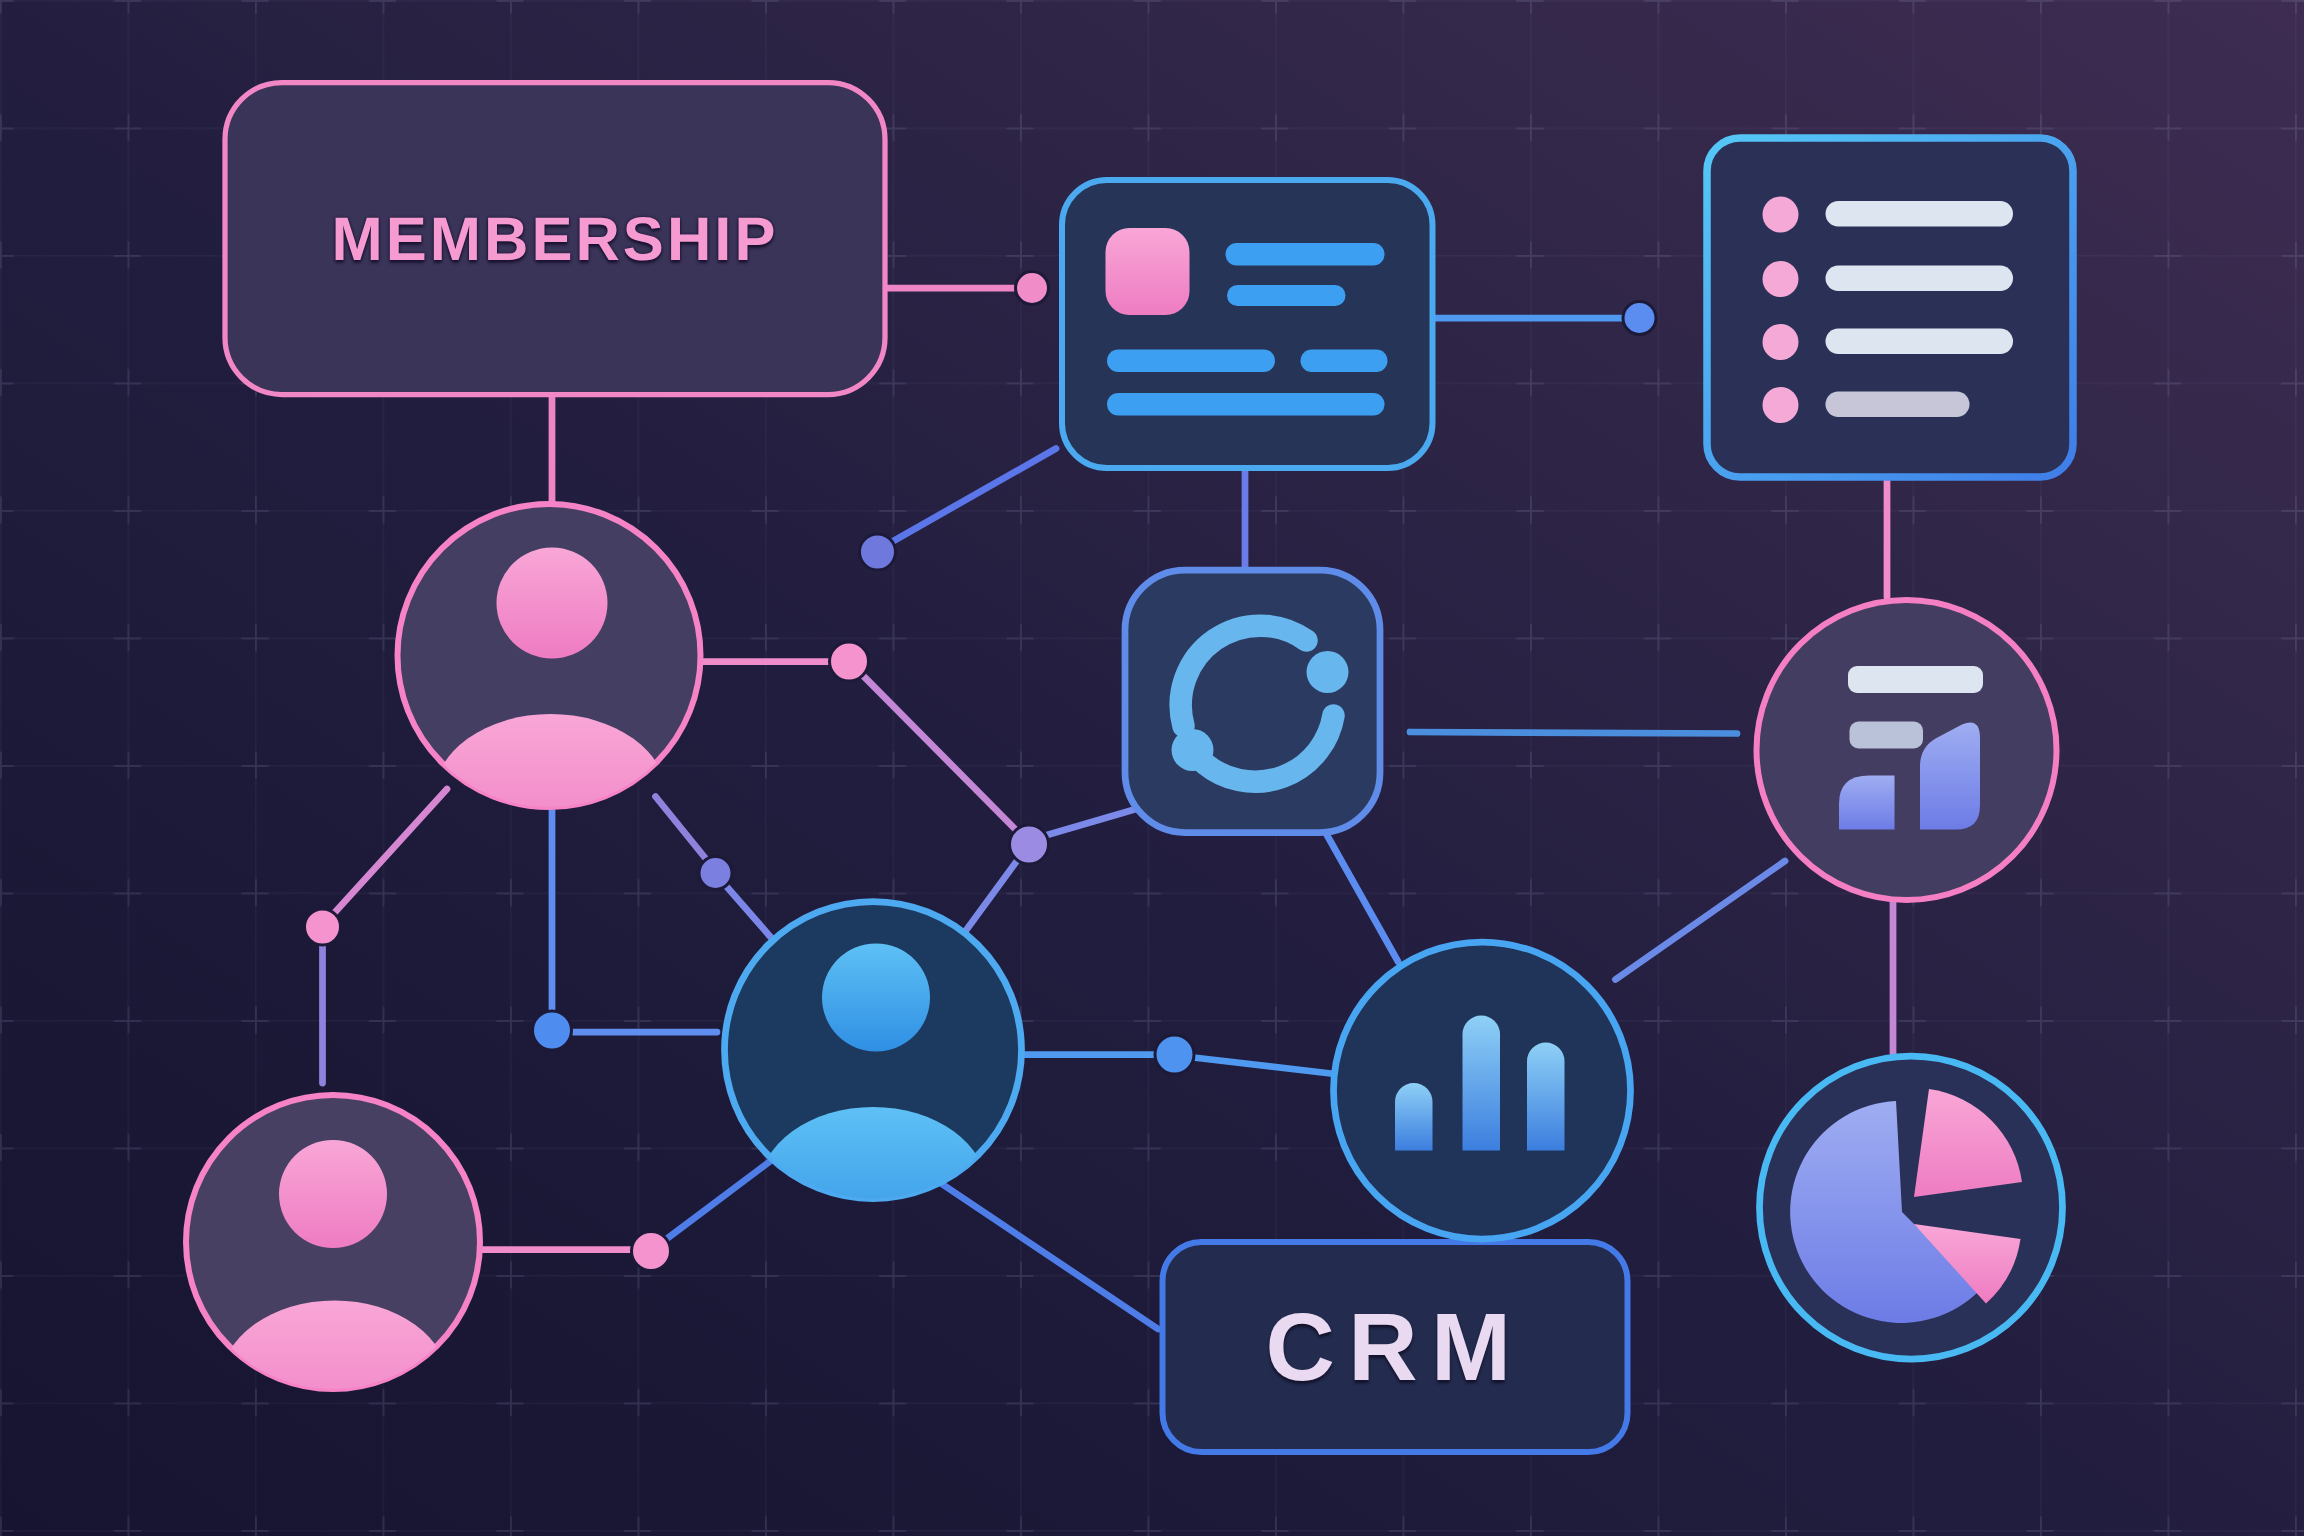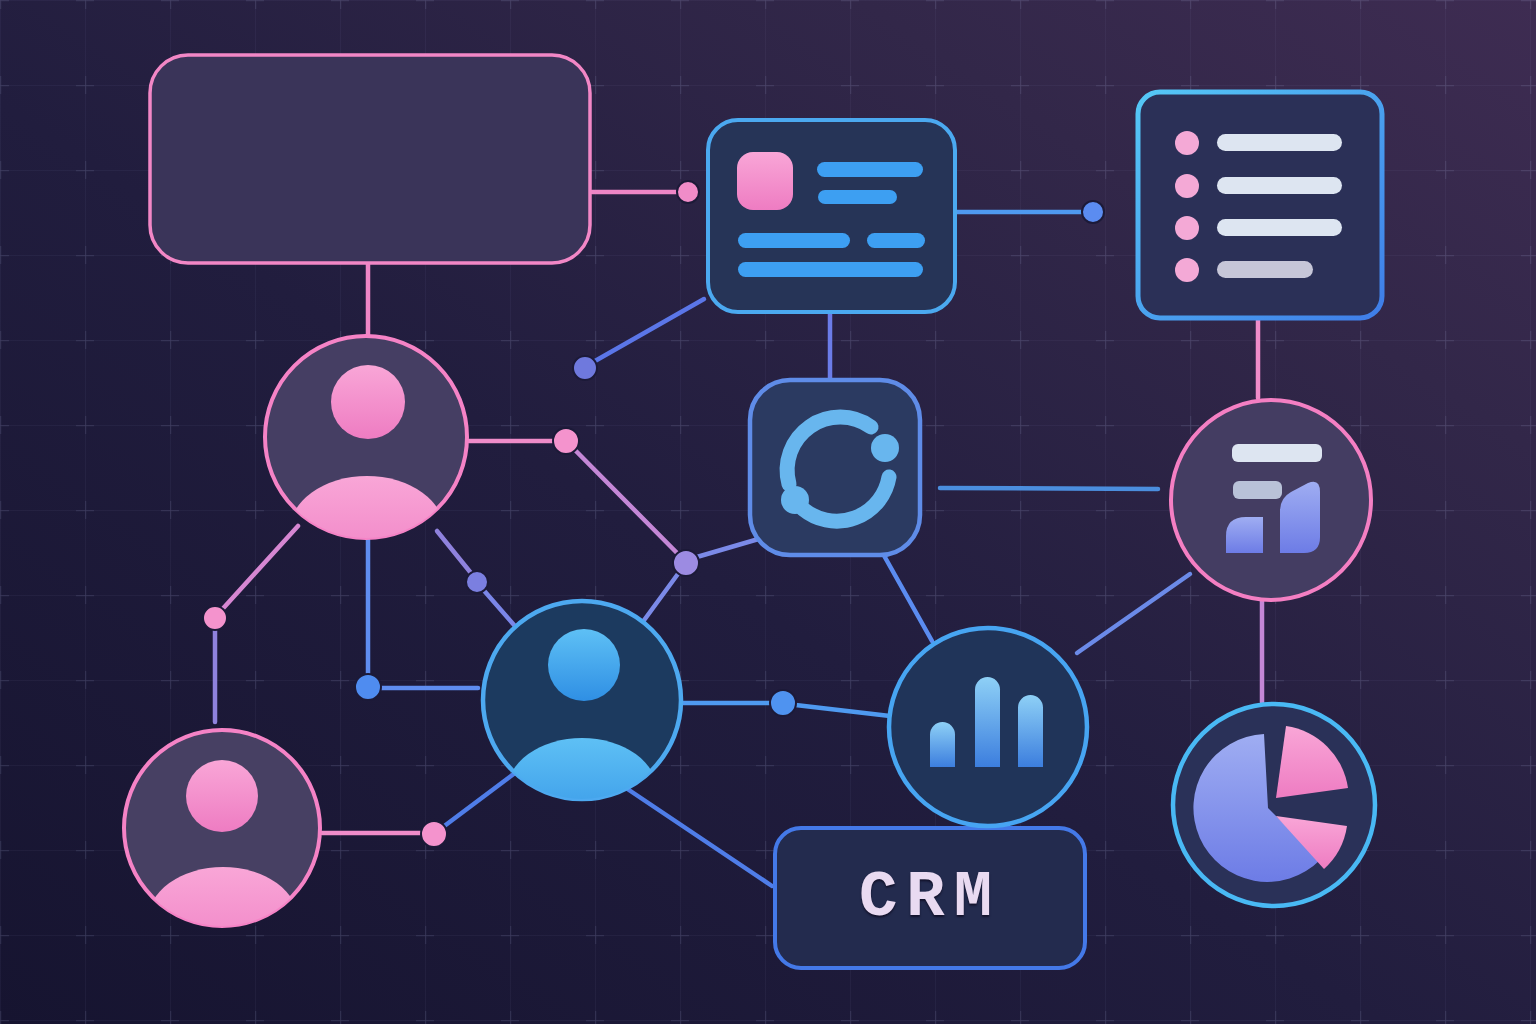--- a/index.html
+++ b/index.html
@@ -5,21 +5,21 @@
   html,body{margin:0;padding:0;background:#11102a;}
   .stage{position:relative;width:1536px;height:1024px;overflow:hidden;
          font-family:"Liberation Sans",sans-serif;}
   .stage svg{position:absolute;left:0;top:0;}
   .overlay{position:absolute;z-index:5;display:flex;align-items:center;justify-content:center;}
   .title-text{left:150px;top:55px;width:440px;height:208px;flex-direction:column;
     color:#f69ad2;font-weight:bold;font-size:41px;line-height:1.24;letter-spacing:2px;
     text-align:center;text-shadow:0 2px 2px rgba(20,12,40,.75),0 0 2px rgba(20,12,40,.9);}
   .crm-text{left:775px;top:828px;width:310px;height:140px;
     color:#e9daf1;font-weight:bold;font-size:64px;letter-spacing:9px;
-    text-shadow:0 2px 2px rgba(15,12,35,.8);font-family:Liberation Mono, monospace;}
+    text-shadow:0 2px 2px rgba(15,12,35,.8);}
   .ln{fill:none;stroke-linecap:round;}
 </style>
 </head>
 <body>
 
 <div class="stage">
 <svg width="1536" height="1024" viewBox="0 0 1536 1024">
   <defs>
     <linearGradient id="bg" x1="0" y1="1" x2="1" y2="0">
       <stop offset="0" stop-color="#161430"></stop>
@@ -193,15 +193,16 @@
     <circle cx="1274" cy="805" r="101" fill="#2a3158" stroke="#49b9f4" stroke-width="4.5"></circle>
     <g>
       <path d="M1268 808 L1264 734 A74 74 0 1 0 1320 860 Z" fill="url(#periGrad)"></path>
       <path d="M1276 798 L1286 726 A73 73 0 0 1 1348 788 Z" fill="url(#pinkFig)"></path>
       <path d="M1276 816 L1347 826 A72 72 0 0 1 1324 869 Z" fill="url(#pinkFig)"></path>
     </g>
   </g>
 </svg>
 
   <div class="overlay title-text">
+    <span>MEMBERSHIP</span>
   </div>
   <div class="overlay crm-text">CRM</div>
 </div>
 
 </body></html>

